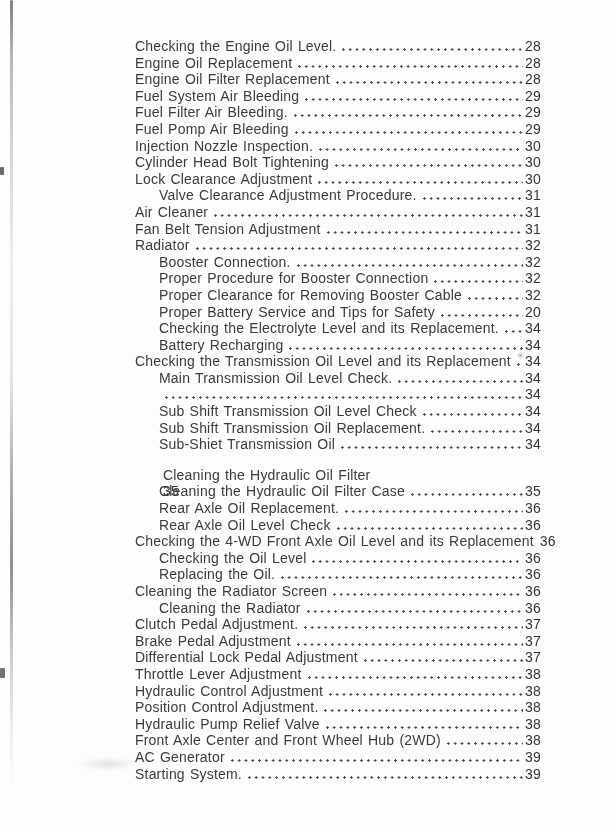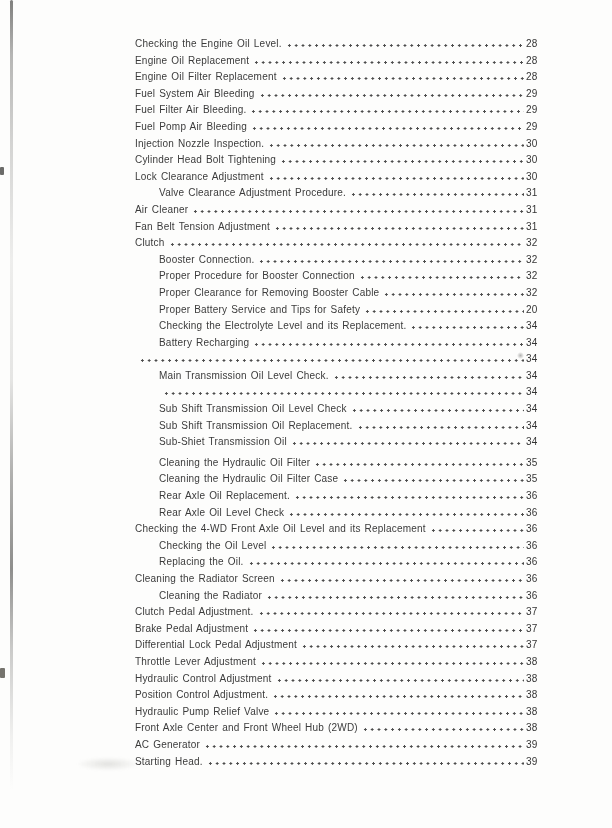--- a/index.html
+++ b/index.html
@@ -76,27 +76,27 @@
     position: absolute;
     left: 135px;
     top: 38px;
     width: 406px;
     color: #3b3b3b;
   }
   .row {
     display: flex;
     align-items: baseline;
     height: 16.6px;
-    font-size: 10px;
+    font-size: 14px;
     letter-spacing: 0.2px;
     word-spacing: 1px;
     white-space: nowrap;
   }
   .row.level-1 { padding-left: 24px; }
-  .row.gap-before { margin-top: 4px; }
+  .row.gap-before { margin-top: 14px; flex-direction: column; }
   .label {
     flex: 0 0 auto;
     color: #3b3b3b;
   }
   .leader {
     flex: 1 1 auto;
     height: 3px;
     margin: 0 2px 0 4px;
     background-image: radial-gradient(circle, #4c4c4c 1px, rgba(0,0,0,0) 1.25px);
     background-size: 6.8px 3px;
@@ -174,21 +174,21 @@
     <span class="label">Air Cleaner</span>
     <span class="leader"></span>
     <span class="pagenum">31</span>
   </div>
     <div class="row level-0">
     <span class="label">Fan Belt Tension Adjustment</span>
     <span class="leader"></span>
     <span class="pagenum">31</span>
   </div>
     <div class="row level-0">
-    <span class="label">Clutch</span>
+    <span class="label">Radiator</span>
     <span class="leader"></span>
     <span class="pagenum">32</span>
   </div>
     <div class="row level-1">
     <span class="label">Booster Connection.</span>
     <span class="leader"></span>
     <span class="pagenum">32</span>
   </div>
     <div class="row level-1">
     <span class="label">Proper Procedure for Booster Connection</span>
@@ -209,20 +209,21 @@
     <span class="label">Checking the Electrolyte Level and its Replacement.</span>
     <span class="leader"></span>
     <span class="pagenum">34</span>
   </div>
     <div class="row level-1">
     <span class="label">Battery Recharging</span>
     <span class="leader"></span>
     <span class="pagenum">34</span>
   </div>
     <div class="row level-0">
+    <span class="label">Checking the Transmission Oil Level and its Replacement</span>
     <span class="leader"></span>
     <span class="pagenum">34</span>
   </div>
     <div class="row level-1">
     <span class="label">Main Transmission Oil Level Check.</span>
     <span class="leader"></span>
     <span class="pagenum">34</span>
   </div>
     <div class="row level-1">
     <span class="leader"></span>
@@ -327,17 +328,17 @@
     <span class="label">Front Axle Center and Front Wheel Hub (2WD)</span>
     <span class="leader"></span>
     <span class="pagenum">38</span>
   </div>
     <div class="row level-0">
     <span class="label">AC Generator</span>
     <span class="leader"></span>
     <span class="pagenum">39</span>
   </div>
     <div class="row level-0">
-    <span class="label">Starting Head.</span>
+    <span class="label">Starting System.</span>
     <span class="leader"></span>
     <span class="pagenum">39</span>
   </div>
   </div>
 
 </body></html>

